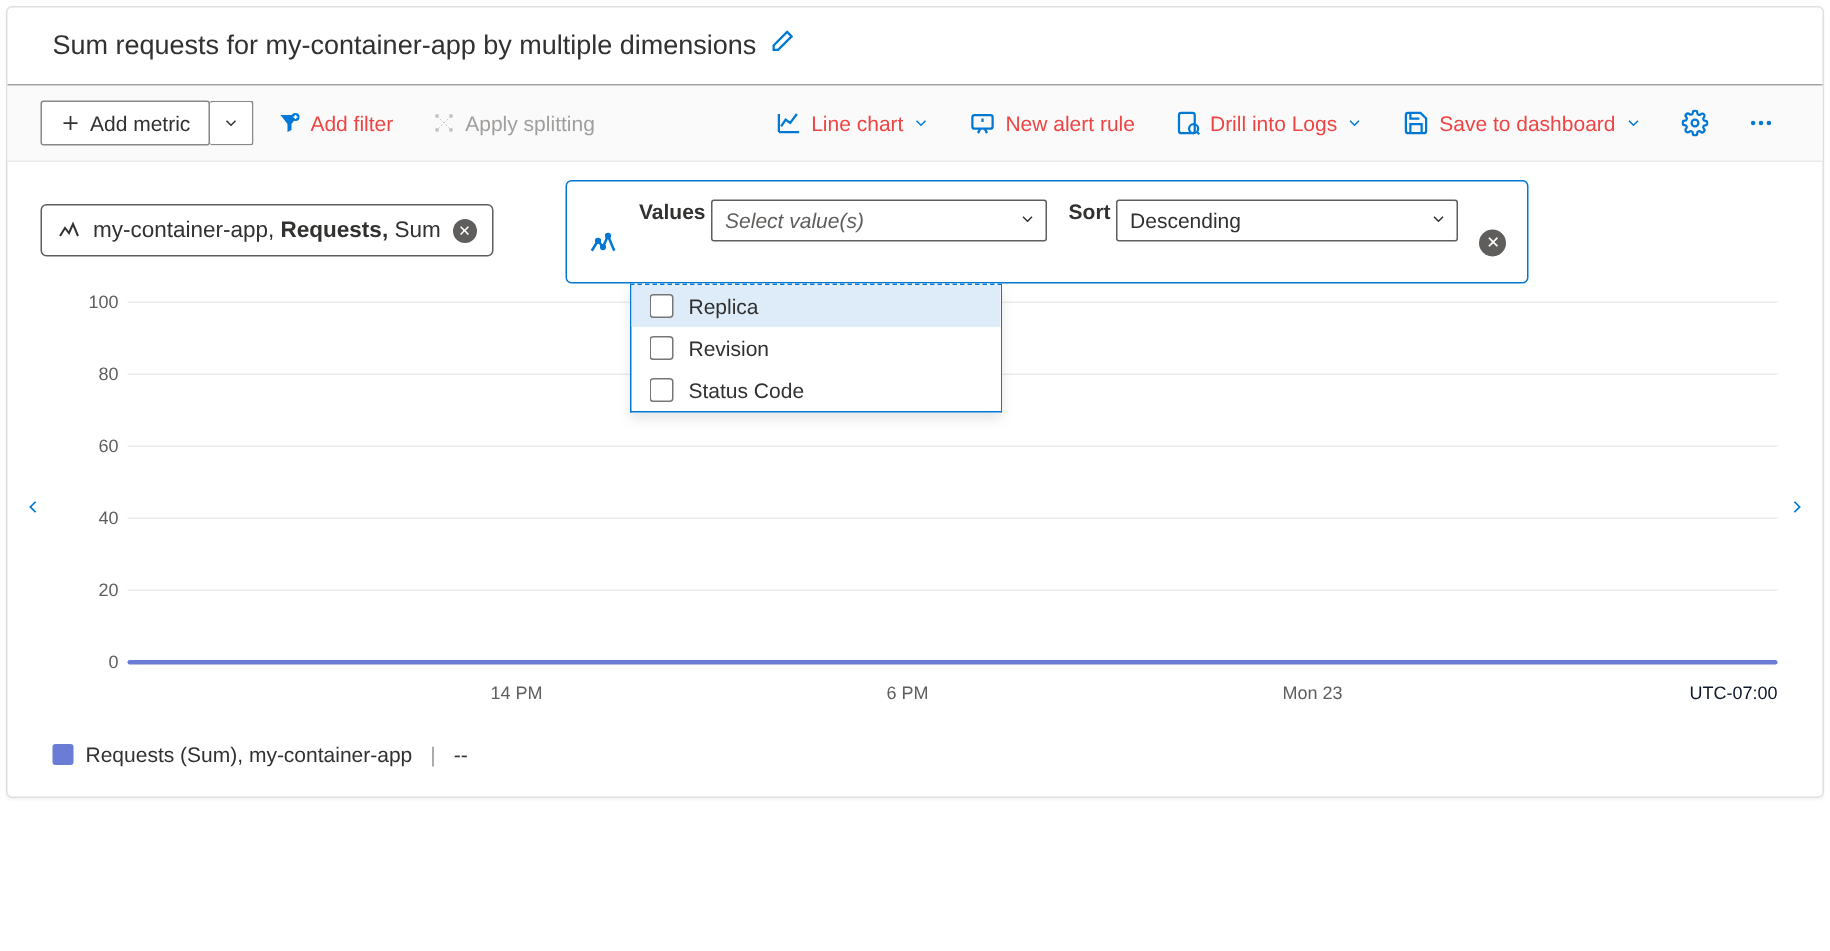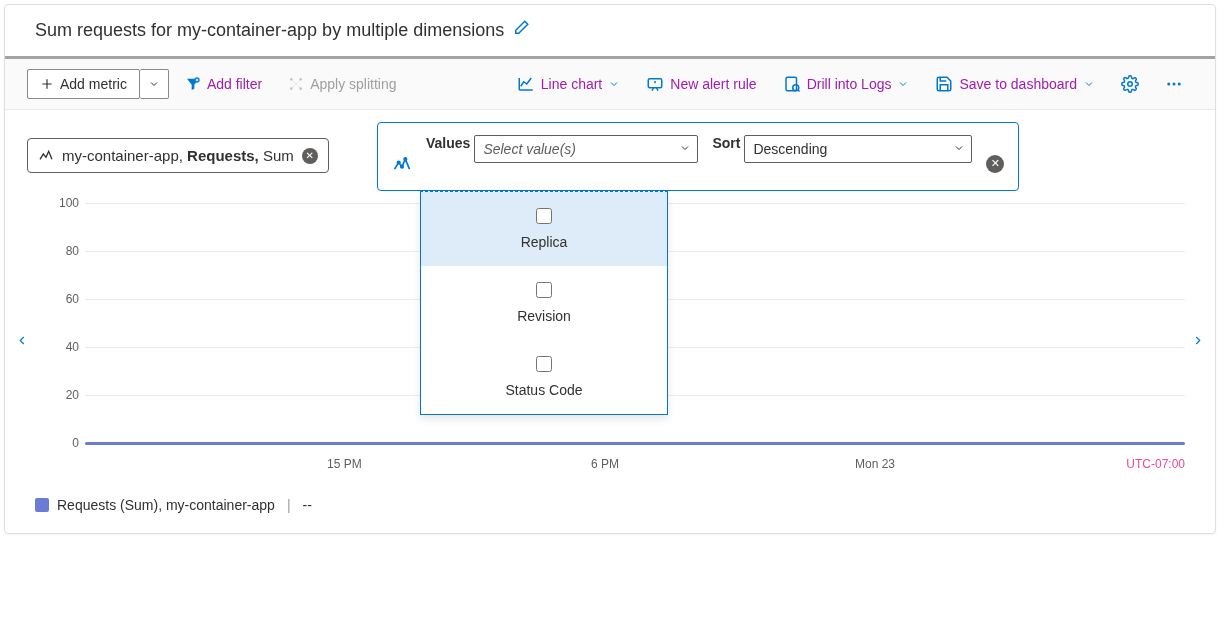--- a/index.html
+++ b/index.html
@@ -1,53 +1,53 @@
 <!DOCTYPE html>
 <html><head>
 <meta charset="utf-8">
 <style>
 * { box-sizing: border-box; margin: 0; padding: 0; }
 body { font-family: "Segoe UI", -apple-system, sans-serif; font-size: 14px; color: #323130; background: #fff; padding: 4px; }
 .card { border: 1px solid #e1dfdd; border-radius: 4px; box-shadow: 0 1px 2px rgba(0,0,0,0.05); padding: 0 0 20px 0; }
 .title-row { display: flex; align-items: center; padding: 14px 30px 14px 30px; font-size: 18px; }
 .edit-icon { margin-left: 8px; color: #0078d4; cursor: pointer; }
-.toolbar { display: flex; align-items: center; padding: 10px 22px; border-top: 3px solid #a3a3a3; border-bottom: 1px solid #edebe9; background: #fafafa; gap: 6px; flex-wrap: wrap; }
+.toolbar { display: flex; align-items: center; padding: 10px 22px; border-top: 1px solid #a3a3a3; border-bottom: 1px solid #edebe9; background: #fafafa; gap: 6px; flex-wrap: wrap; }
 .btn-group { display: flex; align-items: center; }
 .btn { display: inline-flex; align-items: center; gap: 6px; padding: 6px 12px; background: #fff; border: 1px solid #8a8886; border-radius: 2px; cursor: pointer; font-size: 14px; }
 .btn-chevron { border-left: 0; padding: 8px 8px; }
 .tbtn { display: inline-flex; align-items: center; gap: 6px; padding: 4px 10px; cursor: pointer; color: #323130; font-size: 14px; }
-.tbtn.primary { color: #a21caf; }
+.tbtn.primary { color: #ef4444; }
 .tbtn.disabled { color: #a19f9d; cursor: default; align-items: center; }
 .tbtn svg { flex-shrink: 0; }
 .spacer { flex: 1; }
 .chip-bar { position: relative; display: flex; align-items: flex-start; padding: 28px 22px 0 22px; }
 .chip { display: inline-flex; align-items: center; gap: 8px; border: 1.5px solid #605e5c; border-radius: 4px; padding: 8px 10px; background: #fff; font-size: 15px; }
 .chip .close { width: 16px; height: 16px; border-radius: 50%; background: #605e5c; color: #fff; display: flex; align-items: center; justify-content: center; font-size: 10px; cursor: pointer; }
 .split-panel { position: absolute; left: 372px; top: 12px; border: 1.5px solid #0078d4; border-radius: 4px; background: #fff; padding: 12px 14px; display: flex; align-items: flex-start; gap: 14px; z-index: 5; }
 .split-panel .icon-col { padding-top: 20px; color: #0078d4; }
 .field { display: flex; flex-direction: row; gap: 4px; }
 .field label { font-size: 14px; font-weight: 600; }
 .select-box { position: relative; display: flex; align-items: center; border: 1px solid #605e5c; border-radius: 2px; padding: 4px 28px 4px 8px; background: #fff; height: 28px; font-size: 14px; cursor: pointer; }
 .select-box.placeholder { font-style: italic; color: #605e5c; }
 .select-box .chev { position: absolute; right: 6px; top: 50%; transform: translateY(-50%); }
 .input-box { border: 1px solid #605e5c; border-radius: 2px; padding: 4px 8px; height: 28px; width: 72px; font-size: 14px; }
 .close-round { width: 18px; height: 18px; border-radius: 50%; background: #605e5c; color: #fff; display: flex; align-items: center; justify-content: center; font-size: 11px; cursor: pointer; align-self: center; margin-top: 14px; }
 .dropdown { position: absolute; top: 68px; left: 42px; width: 248px; border: 1px solid #0078d4; border-top: 1px dashed #0078d4; background: #fff; z-index: 10; box-shadow: 0 4px 8px rgba(0,0,0,0.1); }
-.dropdown-item { display: flex; align-items: center; gap: 10px; padding: 16px 12px; cursor: pointer; flex-direction: column; }
+.dropdown-item { display: flex; align-items: flex-start; gap: 10px; padding: 6px 12px; cursor: pointer; }
 .dropdown-item.hover { background: #deecf9; }
 .dropdown-item input[type=checkbox] { width: 16px; height: 16px; cursor: pointer; }
 .chart-area { position: relative; margin: 30px 30px 0 30px; height: 280px; }
 .chart-nav { position: absolute; top: 50%; transform: translateY(-50%); color: #0078d4; cursor: pointer; font-size: 20px; padding: 4px; }
 .chart-nav.left { left: -24px; }
 .chart-nav.right { right: -24px; }
 .y-tick { position: absolute; right: 6px; font-size: 12px; color: #605e5c; transform: translateY(-50%); }
 .gridline { position: absolute; left: 50px; right: 0; height: 1px; background: #edebe9; }
 .plot-line { position: absolute; left: 50px; right: 0; height: 3px; background: #6b7cd6; border-radius: 2px; }
 .x-axis { position: absolute; left: 50px; right: 0; bottom: 12px; display: flex; justify-content: space-between; font-size: 12px; color: #605e5c; }
-.tz-label { position: absolute; right: 0; bottom: 12px; font-size: 12px; color: #ec4899; text-align: center; }
+.tz-label { position: absolute; right: 0; bottom: 12px; font-size: 12px; color: #0f172a; text-align: center; }
 .legend { display: flex; align-items: center; gap: 8px; padding: 14px 30px 0 30px; font-size: 14px; }
 .legend-swatch { width: 14px; height: 14px; background: #6b7cd6; border-radius: 2px; }
 .legend-sep { color: #a19f9d; margin: 0 4px; }
 </style>
 </head>
 <body>
 
 <div class="card">
 
   <div class="title-row">
@@ -227,21 +227,21 @@
         <div class="y-tick" style="top: 144px; position: absolute; left: 0px; width: 44px; text-align: right;">40</div>
         <div class="gridline" style="top: 96px;"></div>
         <div class="y-tick" style="top: 96px; position: absolute; left: 0px; width: 44px; text-align: right;">60</div>
         <div class="gridline" style="top: 48px;"></div>
         <div class="y-tick" style="top: 48px; position: absolute; left: 0px; width: 44px; text-align: right;">80</div>
         <div class="gridline" style="top: 0px;"></div>
         <div class="y-tick" style="top: 0px; position: absolute; left: 0px; width: 44px; text-align: right;">100</div>
         <div class="plot-line" style="top: 239px;"></div>
       </div>
     <div class="x-axis" id="x-axis">
-        <span style="margin-left: 22%;">15 PM</span>
+        <span style="margin-left: 22%;">14 PM</span>
         <span style="position: absolute; left: 46%;">6 PM</span>
         <span style="position: absolute; left: 70%;">Mon 23</span>
       </div>
     <div class="tz-label">UTC-07:00</div>
   </div>
 
   <div class="legend">
     <span class="legend-swatch"></span>
     <span>Requests (Sum), my-container-app</span>
     <span class="legend-sep">|</span>

